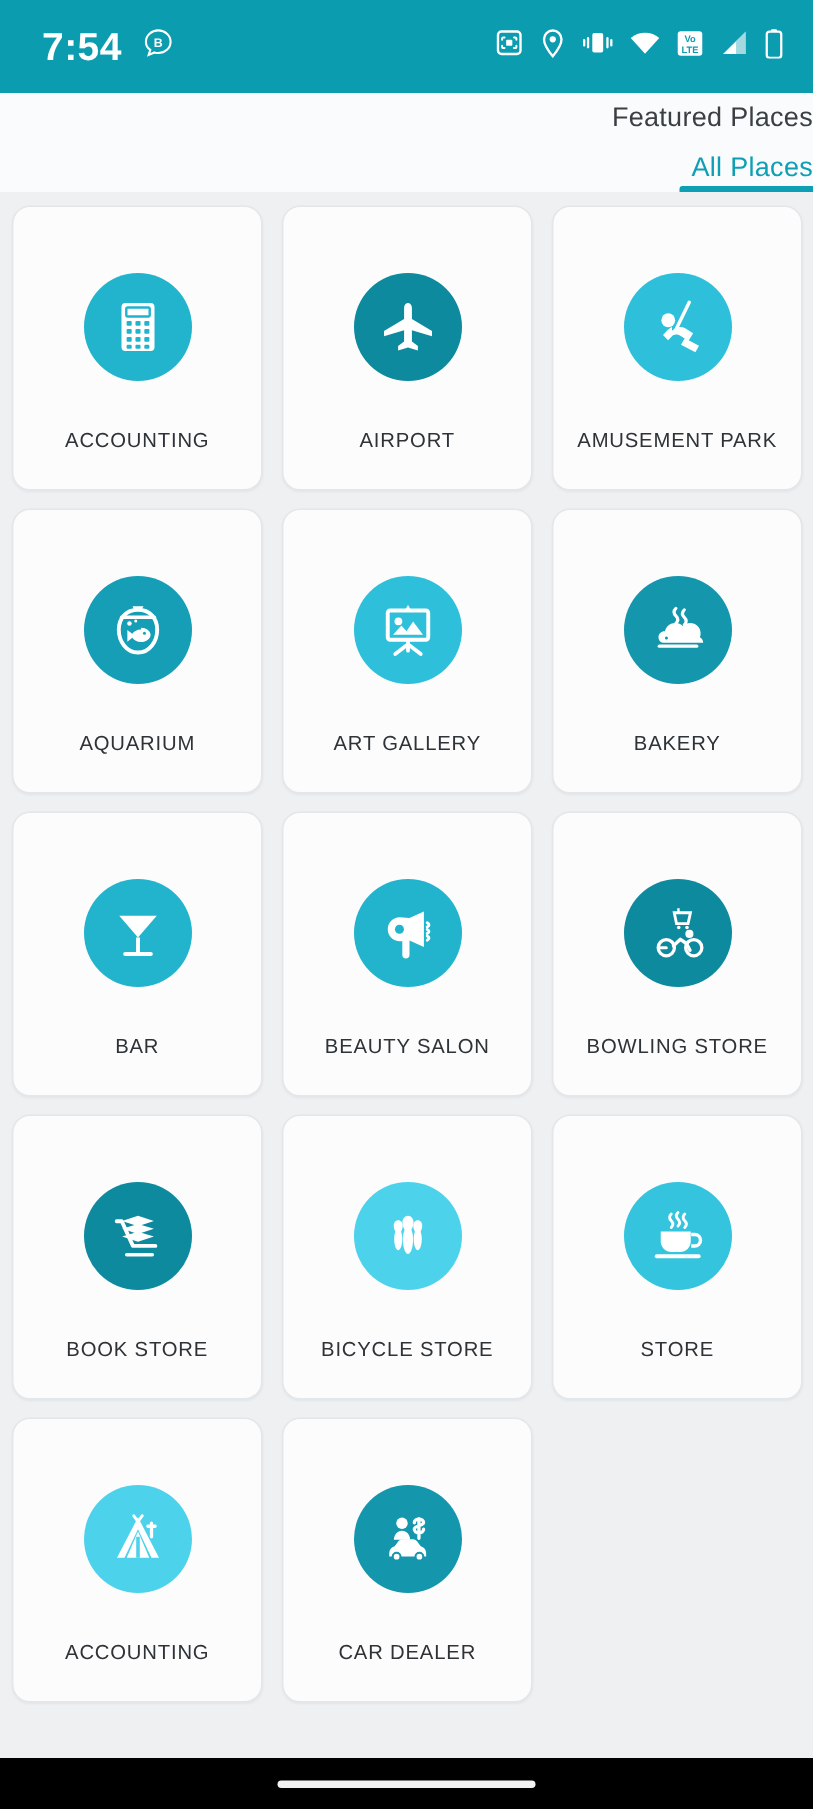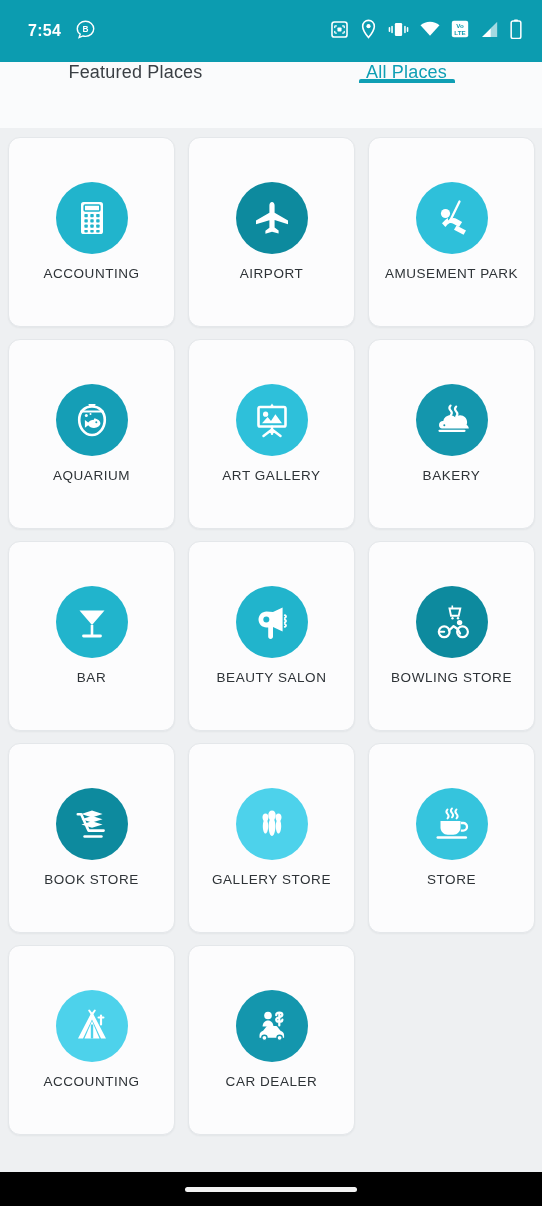--- a/index.html
+++ b/index.html
@@ -29,38 +29,39 @@
     justify-content: space-between;
     padding: 0 20px 0 28px;
   }
   .status-left {
     display: flex;
     align-items: center;
     gap: 14px;
   }
   .status-time {
     color: #ffffff;
-    font-size: 16px;
+    font-size: 26px;
     font-weight: bold;
     letter-spacing: 0.3px;
   }
   .status-right {
     display: flex;
     align-items: center;
     gap: 11px;
   }
   .sicon { display: block; }
 
   
   .tab-bar {
     height: 66px;
     background: #fafbfc;
     display: flex;
-    align-items: flex-start;
+    align-items: flex-end;
     box-shadow: 0 1px 2px rgba(0,0,0,0.06);
+    flex-direction: column;
   }
   .tab {
     flex: 1;
     display: flex;
     align-items: center;
     justify-content: center;
     position: relative;
     font-size: 18px;
     letter-spacing: 0.2px;
   }
@@ -109,21 +110,21 @@
     margin-top: 44px;
     width: 72px;
     height: 72px;
     border-radius: 50%;
     display: flex;
     align-items: center;
     justify-content: center;
   }
   .card-icon-wrap svg { display: block; }
   .card-label {
-    margin-top: 12px;
+    margin-top: 32px;
     font-size: 13.5px;
     color: #2e3337;
     letter-spacing: 0.55px;
     text-align: center;
     line-height: 1.2;
     padding: 0 4px;
   }
 
   
   .nav-bar {
@@ -346,21 +347,21 @@
           <div class="card-label">BOOK STORE</div>
         </div>
         <div class="card">
           <div class="card-icon-wrap" style="background: rgb(77, 210, 235);">
             <svg width="48" height="48" viewBox="0 0 48 48">
               <path d="M17.5 13.5c1.8 0 3 1.6 3 3.6 0 1.6-.6 2.8-1.1 4 .5 1.3.8 3 .8 4.8 0 4.4-1.3 7.6-2.7 7.6s-2.7-3.2-2.7-7.6c0-1.8.3-3.5.8-4.8-.5-1.2-1.1-2.4-1.1-4 0-2 1.2-3.6 3-3.6z" fill="#fff"></path>
               <path d="M30.5 13.5c1.8 0 3 1.6 3 3.6 0 1.6-.6 2.8-1.1 4 .5 1.3.8 3 .8 4.8 0 4.4-1.3 7.6-2.7 7.6s-2.7-3.2-2.7-7.6c0-1.8.3-3.5.8-4.8-.5-1.2-1.1-2.4-1.1-4 0-2 1.2-3.6 3-3.6z" fill="#fff"></path>
               <path d="M24 10.5c2.2 0 3.7 2 3.7 4.5 0 2-.8 3.5-1.4 5 .7 1.7 1.1 3.9 1.1 6.2 0 5.5-1.6 9.8-3.4 9.8s-3.4-4.3-3.4-9.8c0-2.3.4-4.5 1.1-6.2-.6-1.5-1.4-3-1.4-5 0-2.5 1.5-4.5 3.7-4.5z" fill="#fff"></path>
             </svg>
           </div>
-          <div class="card-label">GALLERY STORE</div>
+          <div class="card-label">BICYCLE STORE</div>
         </div>
         <div class="card">
           <div class="card-icon-wrap" style="background: rgb(53, 196, 221);">
             <svg width="48" height="48" viewBox="0 0 48 48">
               <path d="M19.5 9.4c-1.5 1.5-1.5 3 0 4.5 1.5 1.5 1.5 3 0 4.5" stroke="#fff" stroke-width="1.9" fill="none" stroke-linecap="round"></path>
               <path d="M24 8.4c-1.5 1.5-1.5 3 0 4.5 1.5 1.5 1.5 3 0 4.5" stroke="#fff" stroke-width="1.9" fill="none" stroke-linecap="round"></path>
               <path d="M28.5 9.4c-1.5 1.5-1.5 3 0 4.5 1.5 1.5 1.5 3 0 4.5" stroke="#fff" stroke-width="1.9" fill="none" stroke-linecap="round"></path>
               <path d="M12.5 21h20v6.5c0 4-3.2 7.2-7.2 7.2h-5.6c-4 0-7.2-3.2-7.2-7.2z" fill="#fff"></path>
               <path d="M32.8 23h2.4c2.1 0 3.8 1.7 3.8 3.8s-1.7 3.8-3.8 3.8h-2.4" fill="none" stroke="#fff" stroke-width="2.3"></path>
               <path d="M9.8 37.5h28" stroke="#fff" stroke-width="2.6" stroke-linecap="round"></path>

